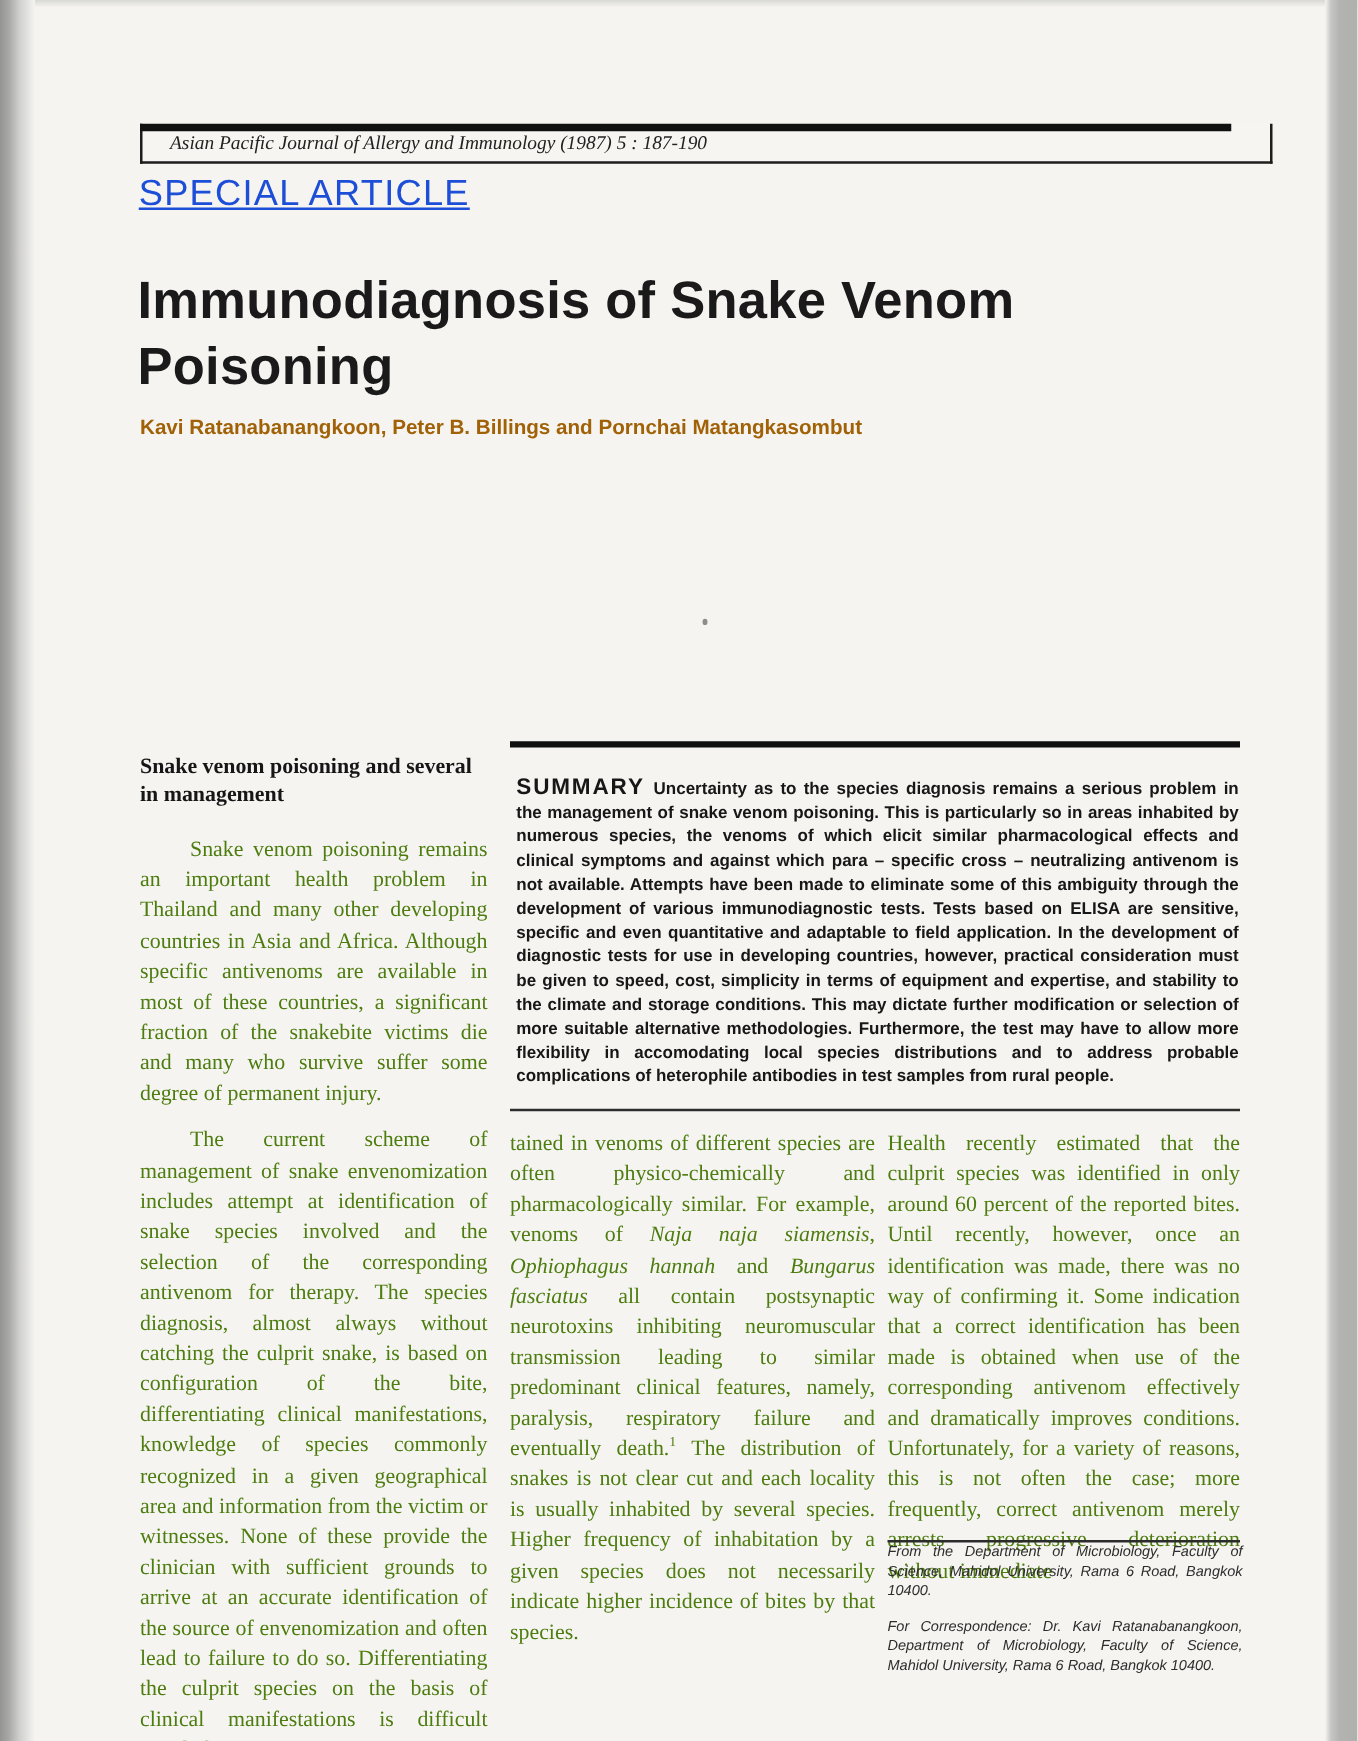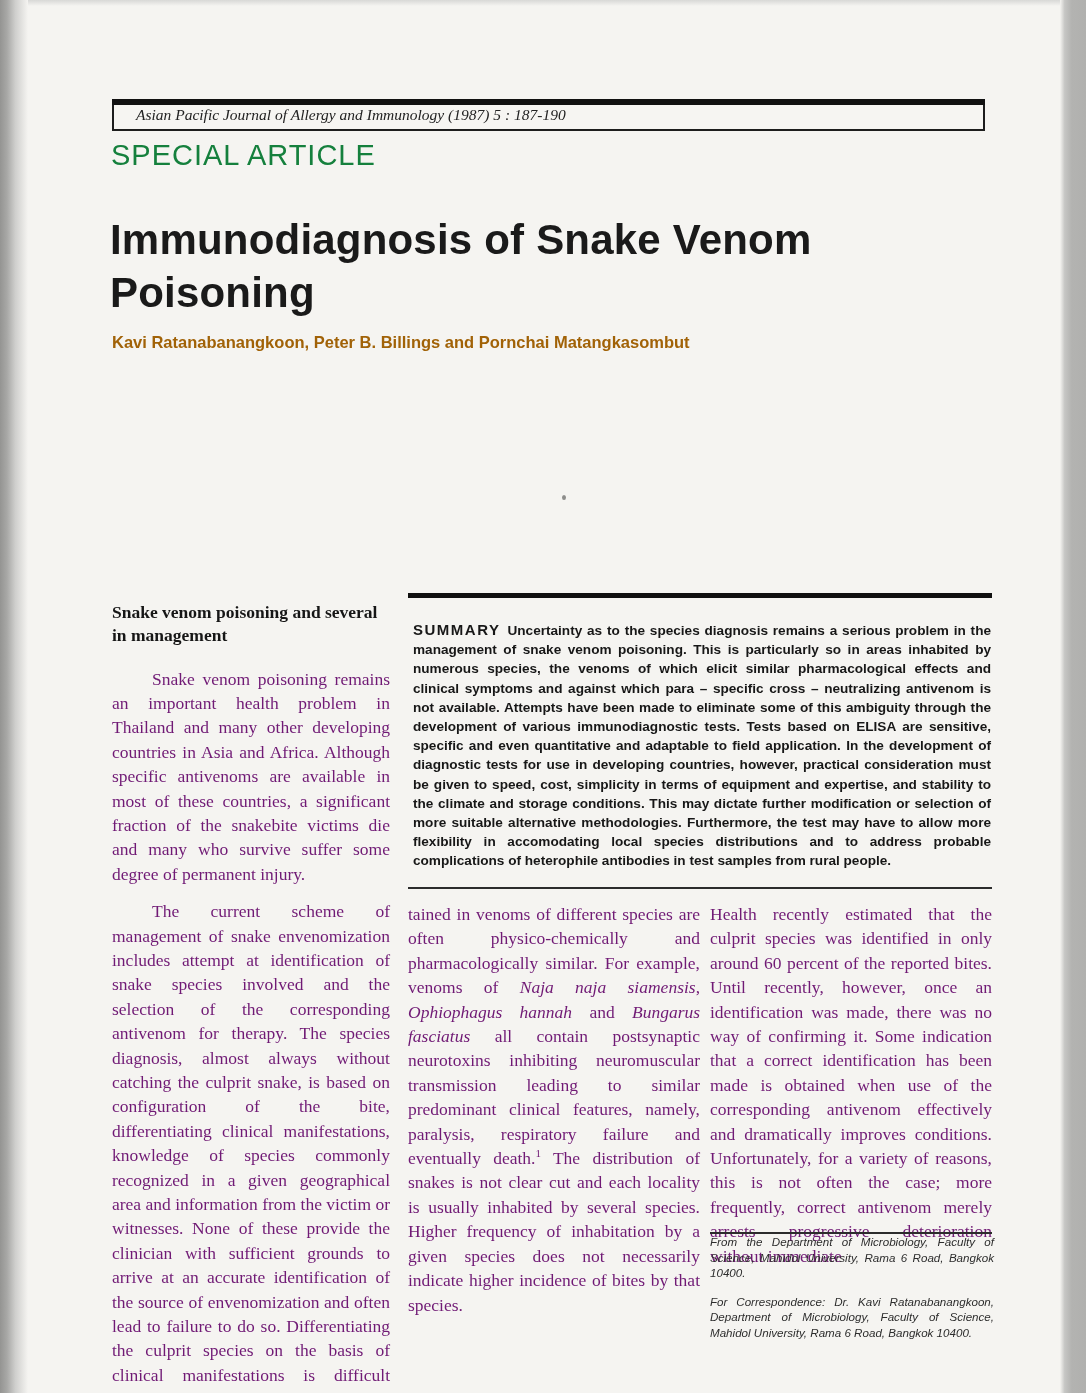--- a/index.html
+++ b/index.html
@@ -21,35 +21,36 @@
   }
   .scan-edge-top {
     position: absolute; left: 0; top: 0; width: 1086px; height: 6px;
     background: linear-gradient(180deg, #d8d8d6 0%, #f5f4f1 100%);
   }
   .journal-box {
     position: absolute; left: 112px; top: 99px; width: 869px; height: 30px;
     border: 2px solid #1d1d1d;
     border-top: none;
     background: #f6f5f2;
+    padding-left: 33px;
   }
   .journal-topbar {
     position: absolute; left: -2px; top: 0; width: 873px; height: 6px;
     background: #111;
   }
   .journal-citation {
     position: absolute; left: 22px; top: 7px;
     font-family: "Liberation Serif", serif;
     font-style: italic; font-size: 15.5px; color: #222;
     white-space: nowrap;
   }
   .section-label {
     position: absolute; left: 111px; top: 139px;
     font-family: "Liberation Sans", sans-serif;
-    font-size: 29px; letter-spacing: 1px; color: #15803d;
+    font-size: 29px; letter-spacing: 1px; color: #1d4ed8; text-decoration: underline;
   }
   .article-title {
     position: absolute; left: 110px; top: 214px; width: 740px;
     font-family: "Liberation Sans", sans-serif;
     font-size: 42px; line-height: 1.25; color: #1a1a1a;
     letter-spacing: 0.2px;
   }
   .authors-line {
     position: absolute; left: 112px; top: 333px; width: 800px;
     font-family: "Liberation Sans", sans-serif;
@@ -63,36 +64,36 @@
     position: absolute; left: 112px; top: 601px; width: 278px;
   }
   .column-heading {
     font-family: "Liberation Serif", serif;
     font-weight: bold; font-size: 17.5px; line-height: 1.3; color: #161616;
     margin: 0;
   }
   .para {
     font-size: 17.5px; line-height: 24.4px;
     text-align: justify; text-indent: 40px;
-    margin: 0; color: #701a75;
+    margin: 0; color: #4d7c0f;
   }
   .left-column .para-1 { margin-top: 20px; }
   .left-column .para-2 { margin-top: 13px; }
   .summary-divider-top {
     position: absolute; left: 408px; top: 593px; width: 584px; height: 5px;
     background: #101010;
   }
   .summary-text {
     position: absolute; left: 413px; top: 620px; width: 578px;
     font-family: "Liberation Sans", sans-serif;
     font-weight: bold; font-size: 13.6px; line-height: 19.2px;
     text-align: justify; color: #171717;
   }
   .summary-label {
-    font-size: 15px; letter-spacing: 1.5px; padding-right: 7px;
+    font-size: 18px; letter-spacing: 1.5px; padding-right: 7px;
   }
   .summary-divider-bottom {
     position: absolute; left: 408px; top: 887px; width: 584px; height: 2px;
     background: #2c2c2c;
   }
   .middle-column {
     position: absolute; left: 408px; top: 902px; width: 292px;
   }
   .right-column {
     position: absolute; left: 710px; top: 902px; width: 282px;

